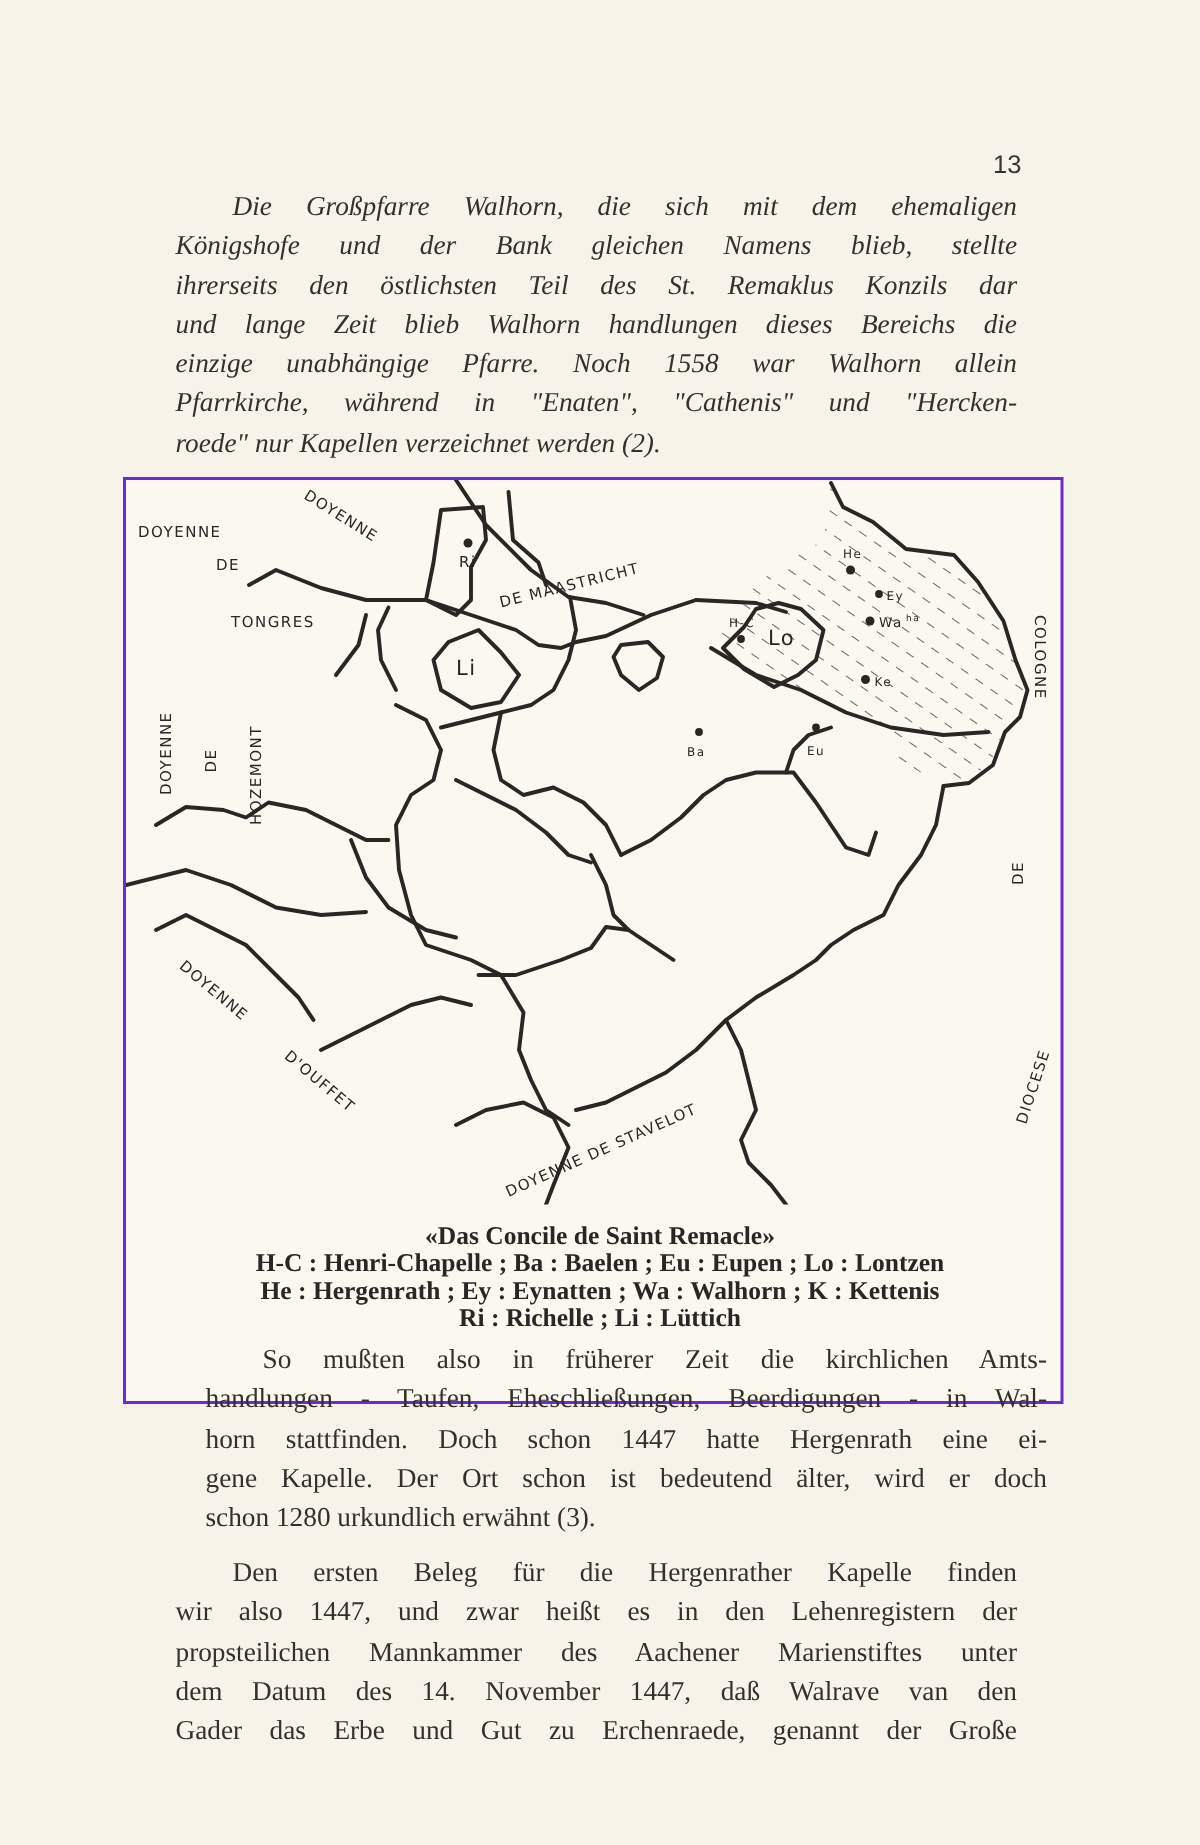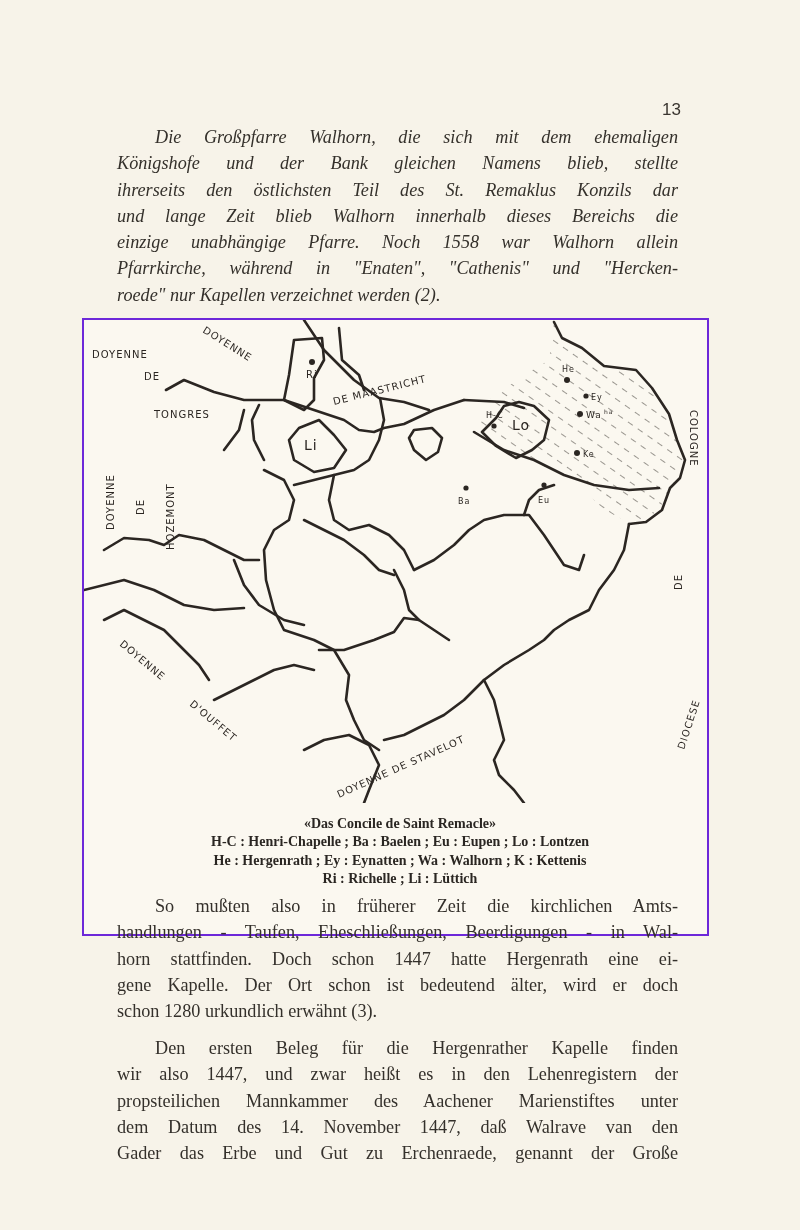--- a/index.html
+++ b/index.html
@@ -4,38 +4,38 @@
 <style>
   html,body{margin:0;padding:0;}
   body{width:800px;height:1230px;background:#f7f3e9;position:relative;overflow:hidden;
        font-family:"DejaVu Serif","Liberation Serif",serif;color:#2f2b27;}
   .page-num{position:absolute;top:100px;left:662px;font-size:17px;font-family:Liberation Sans, sans-serif;color:#3a3530;}
   .para{position:absolute;left:117px;width:561px;font-family:"Liberation Serif",serif;font-size:18.2px;line-height:26.3px;text-align:justify;color:#34302b;}
   .para .line{display:block;text-align:justify;text-align-last:justify;white-space:nowrap;}
   .para .line.last{text-align-last:left;}
   .para .line.indent{padding-left:38px;}
   #p1{top:124px;font-style:italic;}
-  #p2{top:893px;}
+  #p2{top:893px;margin-left:20px;}
   #p3{top:1035px;}
   .map{position:absolute;left:82px;top:318px;width:627px;height:618px;border:2px solid #6d28d9;box-sizing:border-box;background:#fbf8f0;}
   .map svg{position:absolute;left:0;top:0;}
-  .caption{position:absolute;left:82px;width:636px;top:815px;text-align:center;font-family:"Liberation Serif",serif;font-weight:bold;font-size:14px;line-height:18.3px;color:#2a2622;}
+  .caption{position:absolute;left:82px;width:636px;top:815px;text-align:center;font-family:"Liberation Serif",serif;font-weight:bold;font-size:17px;line-height:18.3px;color:#2a2622;}
   .caption div{white-space:nowrap;}
   .hand{font-family:"DejaVu Sans",sans-serif;font-size:10px;fill:#2b2622;letter-spacing:1px;}
 </style>
 </head>
 <body>
 
 <div class="page-num">13</div>
 
 <div class="para" id="p1">
   <span class="line indent">Die Großpfarre Walhorn, die sich mit dem ehemaligen</span>
   <span class="line">Königshofe und der Bank gleichen Namens blieb, stellte</span>
   <span class="line">ihrerseits den östlichsten Teil des St. Remaklus Konzils dar</span>
-  <span class="line">und lange Zeit blieb Walhorn innerhalb dieses Bereichs die</span>
+  <span class="line">und lange Zeit blieb Walhorn handlungen dieses Bereichs die</span>
   <span class="line">einzige unabhängige Pfarre. Noch 1558 war Walhorn allein</span>
   <span class="line">Pfarrkirche, während in "Enaten", "Cathenis" und "Hercken-</span>
   <span class="line last">roede" nur Kapellen verzeichnet werden (2).</span>
 </div>
 
 <div class="map">
   <svg width="623" height="483" viewBox="0 0 623 483">
     <defs>
       <pattern id="hatch" width="12" height="12" patternUnits="userSpaceOnUse" patternTransform="rotate(-55)">
         <line x1="0" y1="0" x2="0" y2="6" stroke="#3a3530" stroke-width="1"></line>

